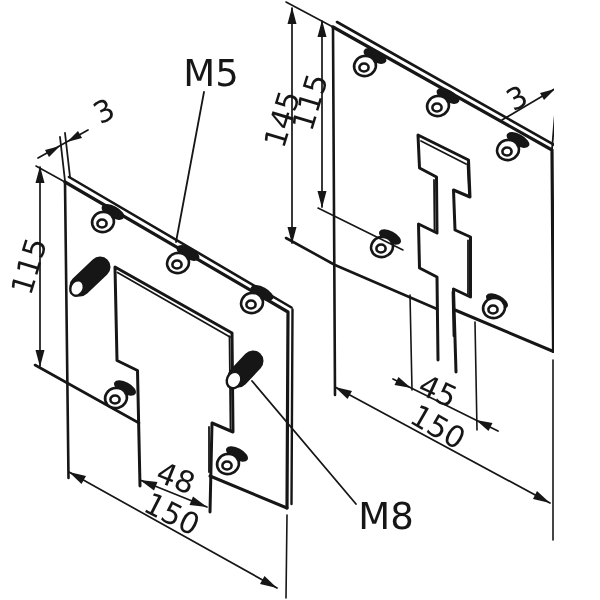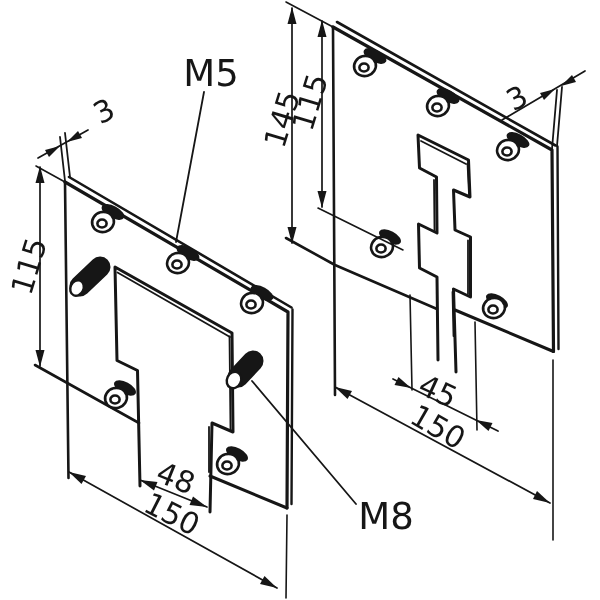--- a/index.html
+++ b/index.html
@@ -1,16 +1,16 @@
 <!DOCTYPE html>
 <html><head>
 <meta charset="utf-8">
 <style>
   html,body{margin:0;padding:0;background:#fff;}
-  .stage{position:relative;width:600px;height:600px;background:#ffffff;overflow:hidden;}
+  .stage{position:relative;width:554px;height:600px;background:#ffffff;overflow:hidden;}
   svg{display:block;}
   text{font-family:"DejaVu Sans","Liberation Sans",sans-serif;fill:#161616;font-weight:600;}
   .lbl-big{font-size:37px;font-weight:500;}
   .dim{font-size:30px;font-weight:500;}
 </style>
 </head>
 <body>
 
 <div class="stage">
 <svg width="600" height="600" viewBox="0 0 600 600">

